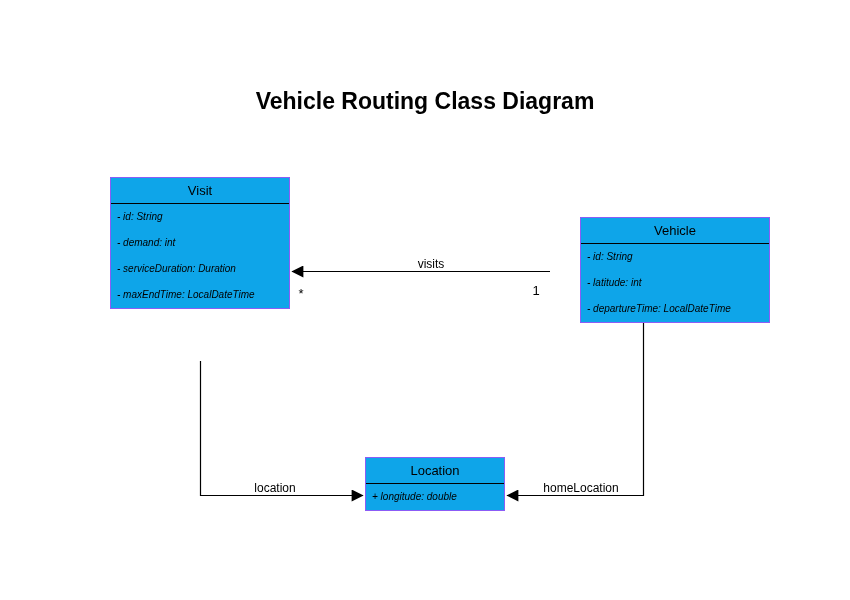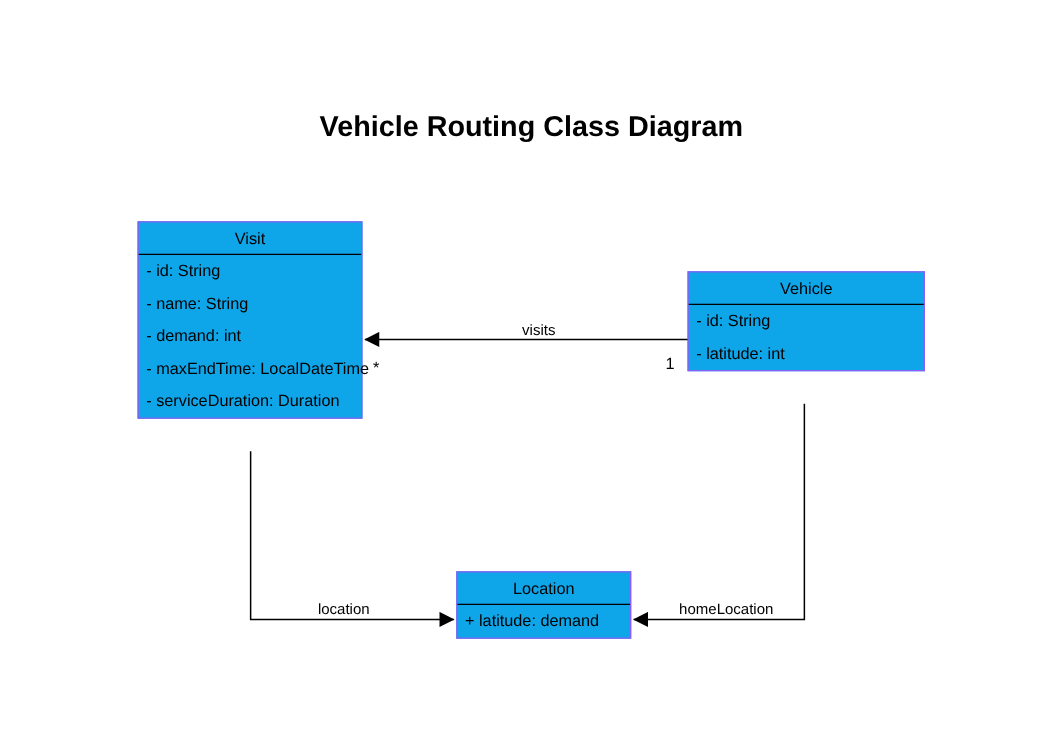--- a/index.html
+++ b/index.html
@@ -39,25 +39,26 @@
     text-align: center;
     border-bottom: 1px solid #000000;
     font-size: 13px;
     white-space: nowrap;
     overflow: hidden;
   }
   .attr {
     height: 26px;
     line-height: 26px;
     padding-left: 6px;
-    font-size: 13px;
+    font-size: 10px;
     white-space: nowrap;
+    font-style: italic;
   }
   .class-visit    { left: 110px; top: 177px; width: 180px; }
-  .class-vehicle  { left: 550px; top: 217px; width: 190px; }
+  .class-vehicle  { left: 580px; top: 217px; width: 190px; }
   .class-location { left: 365px; top: 457px; width: 140px; }
   svg.edges {
     position: absolute;
     left: 0;
     top: 0;
     pointer-events: none;
   }
   svg.edges g { pointer-events: all; }
   .edge-line {
     fill: none;
@@ -81,39 +82,39 @@
 <body>
 
 <div class="canvas">
 
   <h1 class="title">Vehicle Routing Class Diagram</h1>
 
   <div class="class-box class-visit">
     <div class="class-header">Visit</div>
     <div class="class-attrs">
       <div class="attr">- id: String</div>
-      <div class="attr">- name: String</div>
       <div class="attr">- demand: int</div>
+      <div class="attr">- serviceDuration: Duration</div>
       <div class="attr">- maxEndTime: LocalDateTime</div>
-      <div class="attr">- serviceDuration: Duration</div>
     </div>
   </div>
 
   <div class="class-box class-vehicle">
     <div class="class-header">Vehicle</div>
     <div class="class-attrs">
       <div class="attr">- id: String</div>
       <div class="attr">- latitude: int</div>
+      <div class="attr">- departureTime: LocalDateTime</div>
     </div>
   </div>
 
   <div class="class-box class-location">
     <div class="class-header">Location</div>
     <div class="class-attrs">
-      <div class="attr">+ latitude: demand</div>
+      <div class="attr">+ longitude: double</div>
     </div>
   </div>
 
   <svg class="edges" width="850" height="600" viewBox="0 0 850 600">
     <defs>
       <marker id="arrow" viewBox="0 0 10 10" refX="9.5" refY="5" markerWidth="12" markerHeight="10" orient="auto-start-reverse">
         <path d="M 0 0 L 10 5 L 0 10 z" fill="#000000"></path>
       </marker>
     </defs>
 

